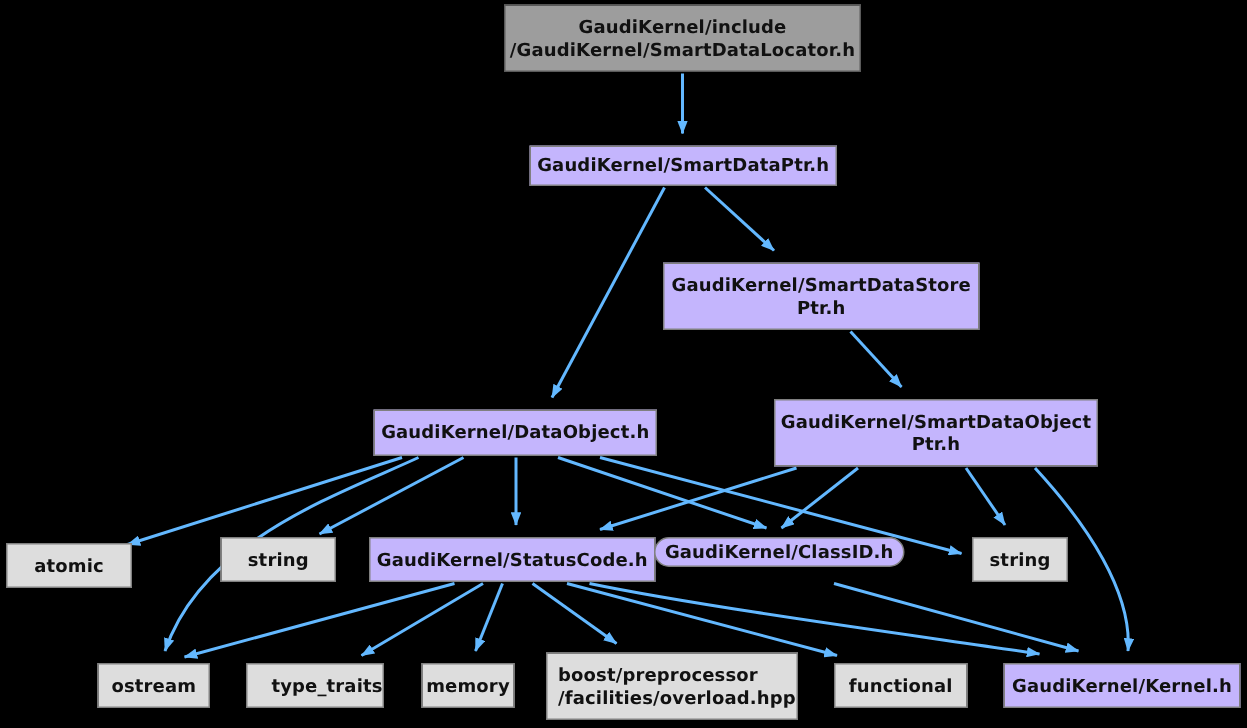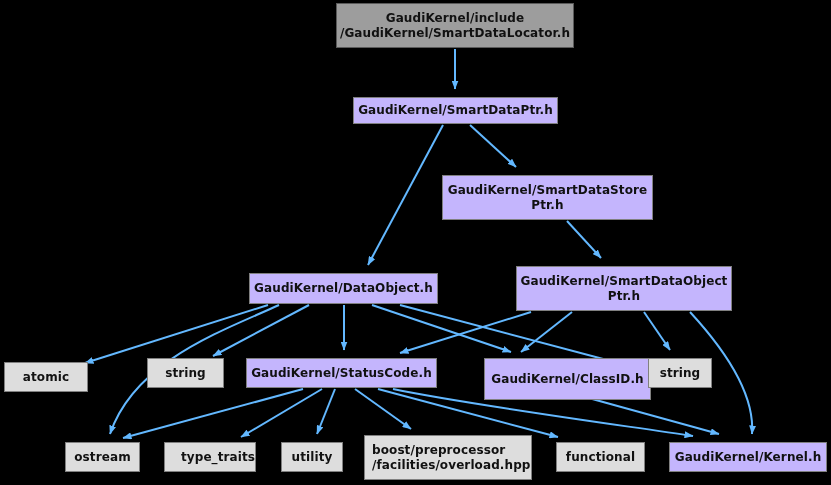--- a/index.html
+++ b/index.html
@@ -99,24 +99,24 @@
 /GaudiKernel/SmartDataLocator.h</div>
       <div class="graph-node node-fill-white" style="left: 353px; top: 97px; width: 205px; height: 27px;">GaudiKernel/SmartDataPtr.h</div>
       <div class="graph-node node-fill-white" style="left: 442px; top: 175px; width: 211px; height: 45px;">GaudiKernel/SmartDataStore
 Ptr.h</div>
       <div class="graph-node node-fill-white" style="left: 249px; top: 273px; width: 189px; height: 31px;">GaudiKernel/DataObject.h</div>
       <div class="graph-node node-fill-white" style="left: 516px; top: 266px; width: 216px; height: 45px;">GaudiKernel/SmartDataObject
 Ptr.h</div>
       <div class="graph-node node-fill-grey" style="left: 4px; top: 362px; width: 84px; height: 30px;">atomic</div>
       <div class="graph-node node-fill-grey" style="left: 147px; top: 358px; width: 77px; height: 30px;">string</div>
       <div class="graph-node node-fill-white" style="left: 246px; top: 358px; width: 191px; height: 30px;">GaudiKernel/StatusCode.h</div>
-      <div class="graph-node node-fill-white" style="left: 484px; top: 358px; width: 167px; height: 42px;">GaudiKernel/ClassID.h</div>
+      <div class="graph-node node-fill-white" style="left: 436px; top: 358px; width: 167px; height: 20px; border-radius: 12px;">GaudiKernel/ClassID.h</div>
       <div class="graph-node node-fill-grey" style="left: 648px; top: 358px; width: 64px; height: 30px;">string</div>
       <div class="graph-node node-fill-grey" style="left: 65px; top: 442px; width: 75px; height: 30px;">ostream</div>
       <div class="graph-node node-fill-grey" style="left: 164px; top: 442px; width: 92px; height: 30px; padding-left: 16px;">type_traits</div>
-      <div class="graph-node node-fill-grey" style="left: 281px; top: 442px; width: 62px; height: 30px;">utility</div>
+      <div class="graph-node node-fill-grey" style="left: 281px; top: 442px; width: 62px; height: 30px;">memory</div>
       <div class="graph-node node-fill-grey node-align-left" style="left: 364px; top: 435px; width: 168px; height: 45px;">boost/preprocessor
 /facilities/overload.hpp</div>
       <div class="graph-node node-fill-grey" style="left: 556px; top: 442px; width: 89px; height: 30px;">functional</div>
       <div class="graph-node node-fill-white" style="left: 669px; top: 442px; width: 158px; height: 30px;">GaudiKernel/Kernel.h</div>
     </div>
 
 </div>
 
 </body></html>

